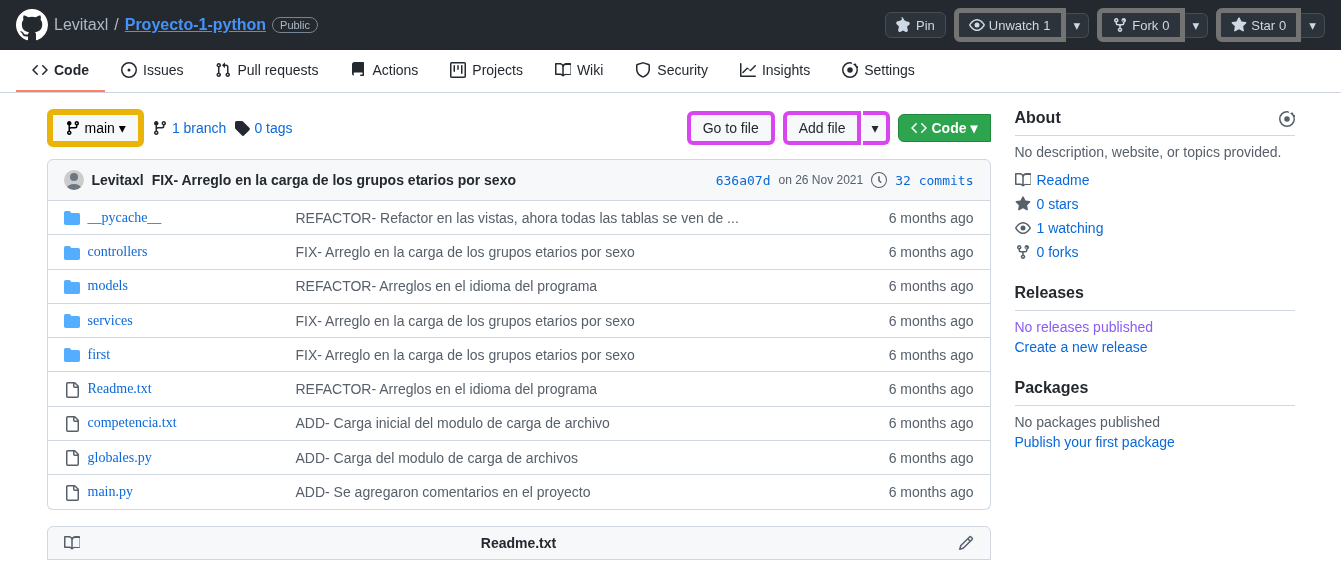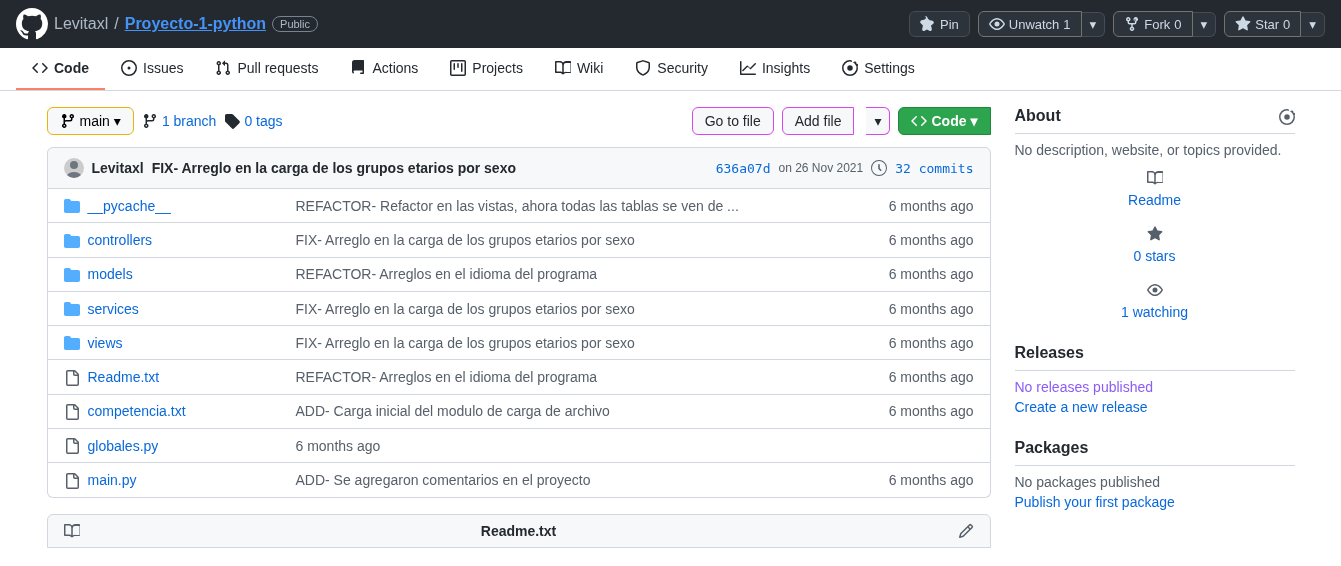--- a/index.html
+++ b/index.html
@@ -8,71 +8,71 @@
     
     .top-header { display: flex; align-items: center; justify-content: space-between; padding: 8px 16px; background: #24292f; color: #fff; }
     .repo-title { display: flex; align-items: center; gap: 6px; font-size: 16px; }
     .repo-title .owner { color: #adbac7; text-decoration: none; }
     .repo-title .separator { color: #adbac7; }
     .repo-title .repo-name { color: #4493f8; font-weight: 600; }
     .public-badge { font-size: 11px; border: 1px solid #768390; border-radius: 20px; padding: 1px 7px; color: #adbac7; }
     .header-actions { display: flex; gap: 8px; align-items: center; }
     .header-btn { display: flex; align-items: center; gap: 4px; padding: 4px 10px; font-size: 13px; background: #2d333b; border: 1px solid #444c56; border-radius: 6px; color: #cdd9e5; cursor: pointer; }
     .header-btn-split { display: flex; align-items: center; }
-    .header-btn-split .main-part { display: flex; align-items: center; gap: 4px; padding: 4px 10px; font-size: 13px; background: #2d333b; border: 1px solid #737373; border-radius: 6px 0 0 6px; color: #cdd9e5; cursor: pointer; }
+    .header-btn-split .main-part { display: flex; align-items: center; gap: 4px; padding: 4px 10px; font-size: 13px; background: #2d333b; border: 5px solid #737373; border-radius: 6px 0 0 6px; color: #cdd9e5; cursor: pointer; }
     .header-btn-split .caret-part { padding: 4px 8px; background: #2d333b; border: 1px solid #444c56; border-left: none; border-radius: 0 6px 6px 0; color: #cdd9e5; cursor: pointer; }
     
     
     .nav-tabs { border-bottom: 1px solid #d0d7de; padding: 0 16px; background: #fff; display: flex; align-items: center; gap: 0; }
     .nav-tab { display: flex; align-items: center; gap: 6px; padding: 12px 16px; font-size: 14px; color: #24292f; text-decoration: none; border-bottom: 2px solid transparent; cursor: pointer; }
     .nav-tab.active { border-bottom: 2px solid #fd8166; font-weight: 600; }
     
     
     .main-content { max-width: 1280px; margin: 0 auto; padding: 16px; display: flex; gap: 24px; }
     .repo-content { flex: 1; min-width: 0; }
     
     
     .branch-bar { display: flex; align-items: center; gap: 8px; margin-bottom: 12px; }
-    .branch-selector { display: flex; align-items: center; gap: 4px; padding: 5px 12px; border: 1px solid #eab308; border-radius: 6px; font-size: 14px; cursor: pointer; background: #f6f8fa; }
+    .branch-selector { display: flex; align-items: center; gap: 4px; padding: 5px 12px; border: 6px solid #eab308; border-radius: 6px; font-size: 14px; cursor: pointer; background: #f6f8fa; }
     .branch-info { display: flex; align-items: center; gap: 4px; font-size: 14px; color: #24292f; }
     .branch-info a { color: #0969da; text-decoration: none; }
     .spacer { flex: 1; }
-    .action-btn { padding: 5px 12px; font-size: 14px; border: 1px solid #d946ef; border-radius: 6px; background: #f6f8fa; cursor: pointer; color: #24292f; }
+    .action-btn { padding: 5px 12px; font-size: 14px; border: 4px solid #d946ef; border-radius: 6px; background: #f6f8fa; cursor: pointer; color: #24292f; }
     .code-btn { display: flex; align-items: center; gap: 4px; padding: 5px 12px; font-size: 14px; border: 1px solid #1f883d; border-radius: 6px 0 0 6px; background: #2da44e; color: #fff; cursor: pointer; font-weight: 600; }
     .code-btn-wrap { display: flex; }
     
     
     .commit-bar { display: flex; align-items: center; padding: 10px 16px; background: #f6f8fa; border: 1px solid #d0d7de; border-radius: 6px 6px 0 0; gap: 8px; }
     .avatar { width: 20px; height: 20px; border-radius: 50%; background: #ccc; overflow: hidden; display: flex; align-items: center; justify-content: center; }
     .commit-msg { font-size: 14px; font-weight: 600; flex: 1; }
     .commit-meta { font-size: 12px; color: #57606a; }
     .commit-link { color: #0969da; text-decoration: none; font-family: monospace; font-size: 13px; }
     
     
     .file-table { border: 1px solid #d0d7de; border-top: none; border-radius: 0 0 6px 6px; overflow: hidden; }
     .file-row { display: flex; align-items: center; padding: 8px 16px; border-bottom: 1px solid #d0d7de; gap: 8px; }
     .file-row:last-child { border-bottom: none; }
     .file-icon { color: #57606a; flex-shrink: 0; }
-    .file-name { min-width: 200px; width: 200px; }
+    .file-name { min-width: 200px; width: 200px; font-family: Liberation Serif, serif; }
     .file-name a { color: #0969da; text-decoration: none; font-size: 14px; }
     .file-commit { flex: 1; font-size: 14px; color: #57606a; }
     .file-time { font-size: 14px; color: #57606a; text-align: right; white-space: nowrap; }
     
     
     .readme-bar { display: flex; align-items: center; justify-content: space-between; padding: 8px 16px; background: #f6f8fa; border: 1px solid #d0d7de; border-radius: 6px 6px 0 0; margin-top: 16px; }
     .readme-title { font-size: 14px; font-weight: 600; }
     .readme-edit { color: #57606a; cursor: pointer; background: none; border: none; }
     
     
     .sidebar { width: 280px; flex-shrink: 0; }
     .sidebar-section { margin-bottom: 24px; }
     .sidebar-heading { display: flex; align-items: center; justify-content: space-between; font-size: 16px; font-weight: 600; margin-bottom: 8px; padding-bottom: 8px; border-bottom: 1px solid #d0d7de; }
     .sidebar-text { font-size: 14px; color: #57606a; }
     .sidebar-link { color: #0969da; text-decoration: none; font-size: 14px; }
-    .sidebar-stat { display: flex; align-items: center; gap: 6px; font-size: 14px; color: #24292f; margin: 18px 0; flex-direction: column; }
+    .sidebar-stat { display: flex; align-items: center; gap: 6px; font-size: 14px; color: #24292f; margin: 8px 0; }
     
     
     .gear-btn { background: none; border: none; cursor: pointer; color: #57606a; font-size: 16px; }
     
     
     svg { vertical-align: middle; }
   </style>
 </head>
 <body>
 
@@ -202,21 +202,21 @@
         <a href="#">1 branch</a>
       </div>
       <div class="branch-info">
         <svg width="16" height="16" viewBox="0 0 16 16" fill="currentColor">
             <path d="M2.5 7.775V2.75a.25.25 0 01.25-.25h5.025a.25.25 0 01.177.073l6.25 6.25a.25.25 0 010 .354l-5.025 5.025a.25.25 0 01-.354 0l-6.25-6.25a.25.25 0 01-.073-.177zm-1.5 0V2.75C1 1.784 1.784 1 2.75 1h5.025c.464 0 .91.184 1.238.513l6.25 6.25a1.75 1.75 0 010 2.474l-5.026 5.026a1.75 1.75 0 01-2.474 0l-6.25-6.25A1.75 1.75 0 011 7.775zM6 5a1 1 0 100 2 1 1 0 000-2z"></path>
           </svg>
         <a href="#">0 tags</a>
       </div>
       <div class="spacer"></div>
       <button class="action-btn">Go to file</button>
-      <div style="display:flex; align-items:center; gap:12px;">
+      <div style="display:flex; align-items:center; gap:2px;">
         <button class="action-btn" style="border-radius:6px 0 0 6px;">Add file</button>
         <button class="action-btn" style="border-left:none; border-radius:0 6px 6px 0; padding:5px 8px;">▾</button>
       </div>
       <div class="code-btn-wrap">
         <button class="code-btn">
           <svg width="16" height="16" viewBox="0 0 16 16" fill="white">
               <path d="M4.72 3.22a.75.75 0 011.06 1.06L2.06 8l3.72 3.72a.75.75 0 11-1.06 1.06L.47 8.53a.75.75 0 010-1.06l4.25-4.25zm6.56 0a.75.75 0 10-1.06 1.06L13.94 8l-3.72 3.72a.75.75 0 101.06 1.06l4.25-4.25a.75.75 0 000-1.06l-4.25-4.25z"></path>
             </svg>
           <span>Code</span>
           <span>▾</span>
@@ -281,21 +281,21 @@
         <div class="file-name"><a href="#">services</a></div>
         <div class="file-commit">FIX- Arreglo en la carga de los grupos etarios por sexo</div>
         <div class="file-time">6 months ago</div>
       </div>
       <div class="file-row">
         <span class="file-icon">
           <svg width="16" height="16" viewBox="0 0 16 16" fill="#54aeff">
               <path d="M1.75 1A1.75 1.75 0 000 2.75v10.5C0 14.216.784 15 1.75 15h12.5A1.75 1.75 0 0016 13.25v-8.5A1.75 1.75 0 0014.25 3H7.5a.25.25 0 01-.2-.1l-.9-1.2C6.07 1.26 5.55 1 5 1H1.75z"></path>
             </svg>
         </span>
-        <div class="file-name"><a href="#">views</a></div>
+        <div class="file-name"><a href="#">first</a></div>
         <div class="file-commit">FIX- Arreglo en la carga de los grupos etarios por sexo</div>
         <div class="file-time">6 months ago</div>
       </div>
       <div class="file-row">
         <span class="file-icon">
           <svg width="16" height="16" viewBox="0 0 16 16" fill="#57606a">
               <path d="M2 1.75C2 .784 2.784 0 3.75 0h6.586c.464 0 .909.184 1.237.513l2.914 2.914c.329.328.513.773.513 1.237v9.586A1.75 1.75 0 0113.25 16h-9.5A1.75 1.75 0 012 14.25V1.75zm1.75-.25a.25.25 0 00-.25.25v12.5c0 .138.112.25.25.25h9.5a.25.25 0 00.25-.25V6h-2.75A1.75 1.75 0 019 4.25V1.5H3.75zm6.75.062V4.25c0 .138.112.25.25.25h2.688a.252.252 0 00-.011-.013L10.513 1.573a.252.252 0 00-.013-.011z"></path>
             </svg>
         </span>
         <div class="file-name"><a href="#">Readme.txt</a></div>
@@ -312,20 +312,21 @@
         <div class="file-commit">ADD- Carga inicial del modulo de carga de archivo</div>
         <div class="file-time">6 months ago</div>
       </div>
       <div class="file-row">
         <span class="file-icon">
           <svg width="16" height="16" viewBox="0 0 16 16" fill="#57606a">
               <path d="M2 1.75C2 .784 2.784 0 3.75 0h6.586c.464 0 .909.184 1.237.513l2.914 2.914c.329.328.513.773.513 1.237v9.586A1.75 1.75 0 0113.25 16h-9.5A1.75 1.75 0 012 14.25V1.75zm1.75-.25a.25.25 0 00-.25.25v12.5c0 .138.112.25.25.25h9.5a.25.25 0 00.25-.25V6h-2.75A1.75 1.75 0 019 4.25V1.5H3.75zm6.75.062V4.25c0 .138.112.25.25.25h2.688a.252.252 0 00-.011-.013L10.513 1.573a.252.252 0 00-.013-.011z"></path>
             </svg>
         </span>
         <div class="file-name"><a href="#">globales.py</a></div>
+        <div class="file-commit">ADD- Carga del modulo de carga de archivos</div>
         <div class="file-time">6 months ago</div>
       </div>
       <div class="file-row">
         <span class="file-icon">
           <svg width="16" height="16" viewBox="0 0 16 16" fill="#57606a">
               <path d="M2 1.75C2 .784 2.784 0 3.75 0h6.586c.464 0 .909.184 1.237.513l2.914 2.914c.329.328.513.773.513 1.237v9.586A1.75 1.75 0 0113.25 16h-9.5A1.75 1.75 0 012 14.25V1.75zm1.75-.25a.25.25 0 00-.25.25v12.5c0 .138.112.25.25.25h9.5a.25.25 0 00.25-.25V6h-2.75A1.75 1.75 0 019 4.25V1.5H3.75zm6.75.062V4.25c0 .138.112.25.25.25h2.688a.252.252 0 00-.011-.013L10.513 1.573a.252.252 0 00-.013-.011z"></path>
             </svg>
         </span>
         <div class="file-name"><a href="#">main.py</a></div>
         <div class="file-commit">ADD- Se agregaron comentarios en el proyecto</div>
@@ -371,20 +372,26 @@
             <path d="M8 .25a.75.75 0 01.673.418l1.882 3.815 4.21.612a.75.75 0 01.416 1.279l-3.046 2.97.719 4.192a.751.751 0 01-1.088.791L8 12.347l-3.766 1.98a.75.75 0 01-1.088-.79l.72-4.194L.818 6.374a.75.75 0 01.416-1.28l4.21-.611L7.327.668A.75.75 0 018 .25z"></path>
           </svg>
         <a href="#" class="sidebar-link">0 stars</a>
       </div>
       <div class="sidebar-stat">
         <svg width="16" height="16" viewBox="0 0 16 16" fill="#57606a">
             <path d="M8 2c1.981 0 3.671.992 4.933 2.078 1.27 1.091 2.187 2.345 2.637 3.023a1.62 1.62 0 010 1.798c-.45.678-1.367 1.932-2.637 3.023C11.67 13.008 9.981 14 8 14c-1.981 0-3.671-.992-4.933-2.078C1.797 10.83.88 9.576.43 8.898a1.62 1.62 0 010-1.798c.45-.677 1.367-1.931 2.637-3.022C4.33 2.992 6.019 2 8 2zm0 1.5C6.436 3.5 5.04 4.32 3.937 5.268 2.846 6.206 2.012 7.307 1.603 7.9a.12.12 0 000 .2c.41.593 1.243 1.694 2.334 2.632C5.041 11.68 6.436 12.5 8 12.5c1.564 0 2.96-.82 4.063-1.768 1.091-.938 1.925-2.039 2.334-2.632a.12.12 0 000-.2c-.41-.593-1.243-1.694-2.334-2.632C10.96 4.32 9.564 3.5 8 3.5zM8 5.5a2.5 2.5 0 110 5 2.5 2.5 0 010-5z"></path>
           </svg>
         <a href="#" class="sidebar-link">1 watching</a>
       </div>
+      <div class="sidebar-stat">
+        <svg width="16" height="16" viewBox="0 0 16 16" fill="#57606a">
+            <path d="M5 3.25a.75.75 0 11-1.5 0 .75.75 0 011.5 0zm0 2.122a2.25 2.25 0 10-1.5 0v.878A2.25 2.25 0 005.75 8.5h1.5v2.128a2.251 2.251 0 101.5 0V8.5h1.5a2.25 2.25 0 002.25-2.25v-.878a2.25 2.25 0 10-1.5 0v.878a.75.75 0 01-.75.75h-4.5A.75.75 0 015 6.25v-.878zm3.75 7.378a.75.75 0 11-1.5 0 .75.75 0 011.5 0zm3-8.75a.75.75 0 11-1.5 0 .75.75 0 011.5 0z"></path>
+          </svg>
+        <a href="#" class="sidebar-link">0 forks</a>
+      </div>
     </div>
 
     <div class="sidebar-section">
       <div class="sidebar-heading">
         <span>Releases</span>
       </div>
       <p class="sidebar-text" style="font-style:normal; color:#8b5cf6; margin-bottom:4px;">No releases published</p>
       <a href="#" class="sidebar-link">Create a new release</a>
     </div>
 

